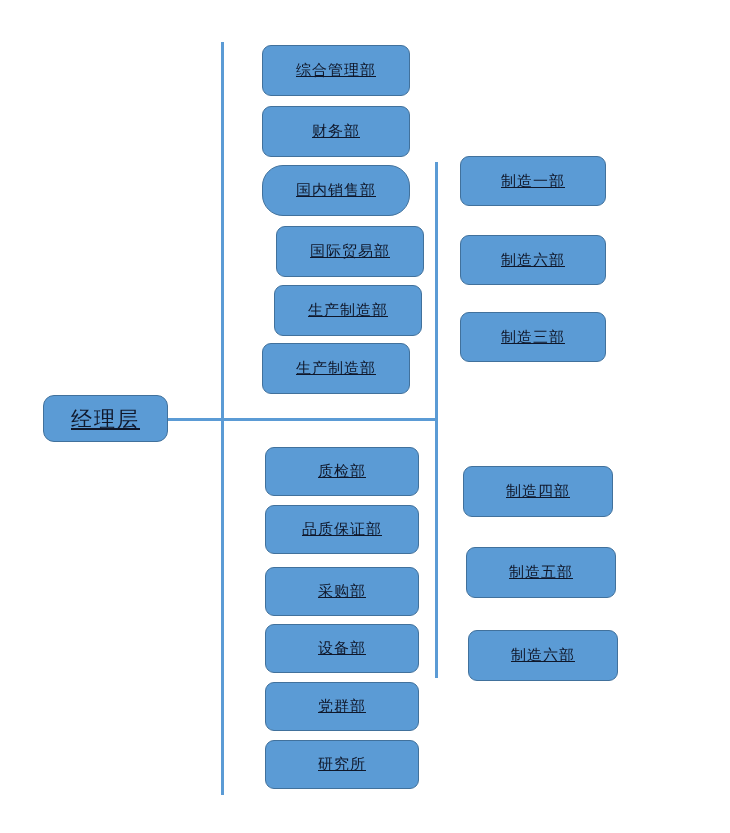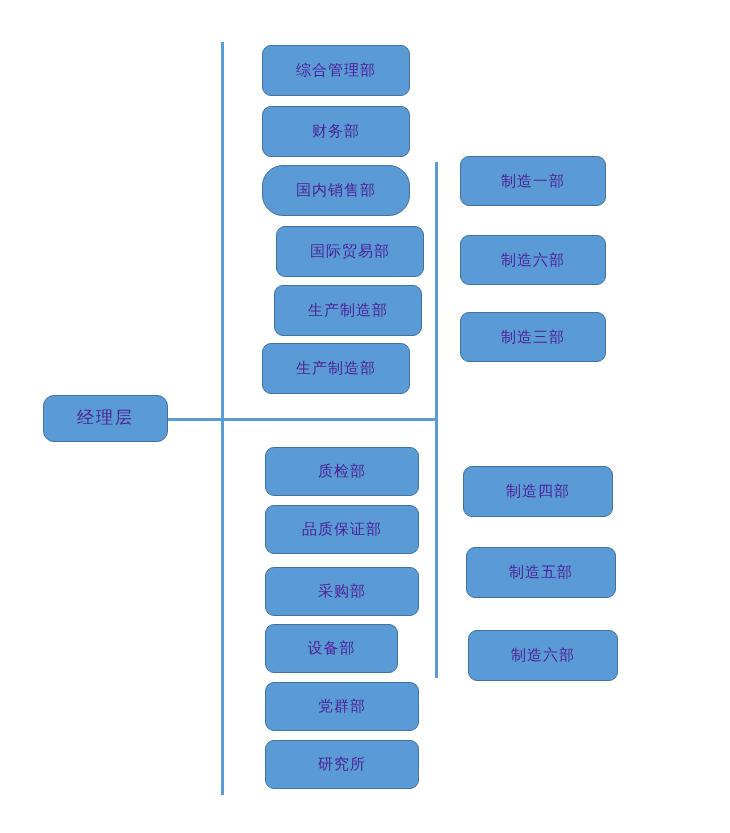--- a/index.html
+++ b/index.html
@@ -27,33 +27,34 @@
   .connector.v { width: 3px; }
   .connector.h { height: 3px; }
 
   
   .node {
     position: absolute;
     box-sizing: border-box;
     background: #5B9BD5;
     border: 1px solid #41719C;
     border-radius: 9px;
-    color: #4c1d95;
+    color: #0f172a;
     display: flex;
     align-items: center;
     justify-content: center;
     text-align: center;
     letter-spacing: 1px;
     line-height: 1.1;
+    text-decoration: underline;
   }
   .node.dept {
     font-size: 15px;
   }
   .node.root {
-    font-size: 17px;
+    font-size: 21px;
     border-radius: 11px;
     letter-spacing: 2px;
   }
 </style>
 </head>
 <body>
 
 <div id="chart-canvas">
 
 <div class="connector h" style="left: 168px; top: 418px; width: 56px;"></div>
@@ -72,21 +73,21 @@
     <div class="connector h" style="left: 221px; top: 368.5px; width: 41px; opacity: 0;"></div>
     <div class="node dept" style="left: 262px; top: 343px; width: 148px; height: 51px;">生产制造部</div>
     <div class="connector v" style="left: 221px; top: 418px; height: 377px;"></div>
     <div class="connector h" style="left: 221px; top: 471.5px; width: 44px; opacity: 0;"></div>
     <div class="node dept" style="left: 265px; top: 447px; width: 154px; height: 49px;">质检部</div>
     <div class="connector h" style="left: 221px; top: 529.5px; width: 44px; opacity: 0;"></div>
     <div class="node dept" style="left: 265px; top: 505px; width: 154px; height: 49px;">品质保证部</div>
     <div class="connector h" style="left: 221px; top: 591.5px; width: 44px; opacity: 0;"></div>
     <div class="node dept" style="left: 265px; top: 567px; width: 154px; height: 49px;">采购部</div>
     <div class="connector h" style="left: 221px; top: 648.5px; width: 44px; opacity: 0;"></div>
-    <div class="node dept" style="left: 265px; top: 624px; width: 133px; height: 49px;">设备部</div>
+    <div class="node dept" style="left: 265px; top: 624px; width: 154px; height: 49px;">设备部</div>
     <div class="connector h" style="left: 221px; top: 706.5px; width: 44px; opacity: 0;"></div>
     <div class="node dept" style="left: 265px; top: 682px; width: 154px; height: 49px;">党群部</div>
     <div class="connector h" style="left: 221px; top: 764.5px; width: 44px; opacity: 0;"></div>
     <div class="node dept" style="left: 265px; top: 740px; width: 154px; height: 49px;">研究所</div>
     <div class="connector v" style="left: 435px; top: 162px; height: 259px;"></div>
     <div class="connector h" style="left: 435px; top: 181px; width: 25px; opacity: 0;"></div>
     <div class="node dept" style="left: 460px; top: 156px; width: 146px; height: 50px;">制造一部</div>
     <div class="connector h" style="left: 435px; top: 260px; width: 25px; opacity: 0;"></div>
     <div class="node dept" style="left: 460px; top: 235px; width: 146px; height: 50px;">制造六部</div>
     <div class="connector h" style="left: 435px; top: 337px; width: 25px; opacity: 0;"></div>

